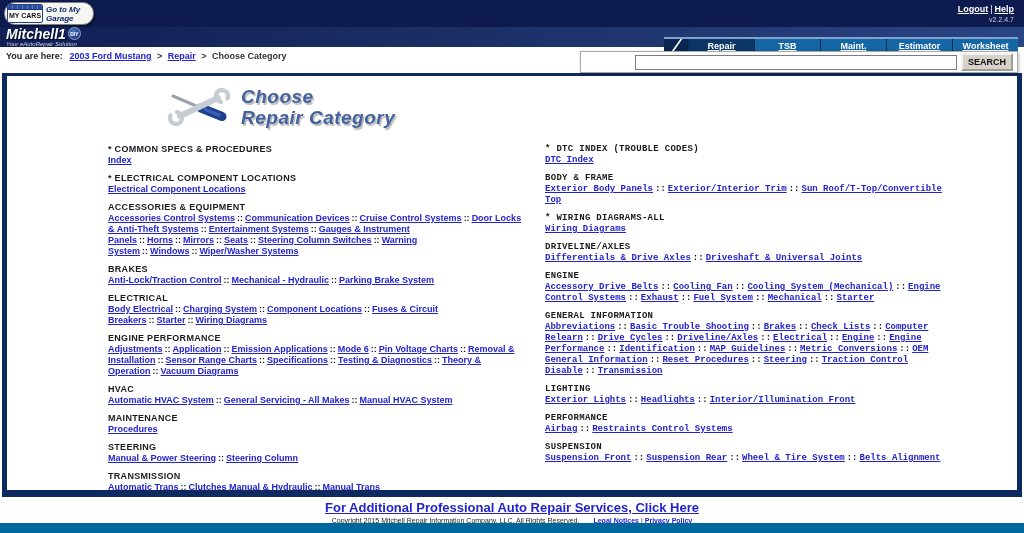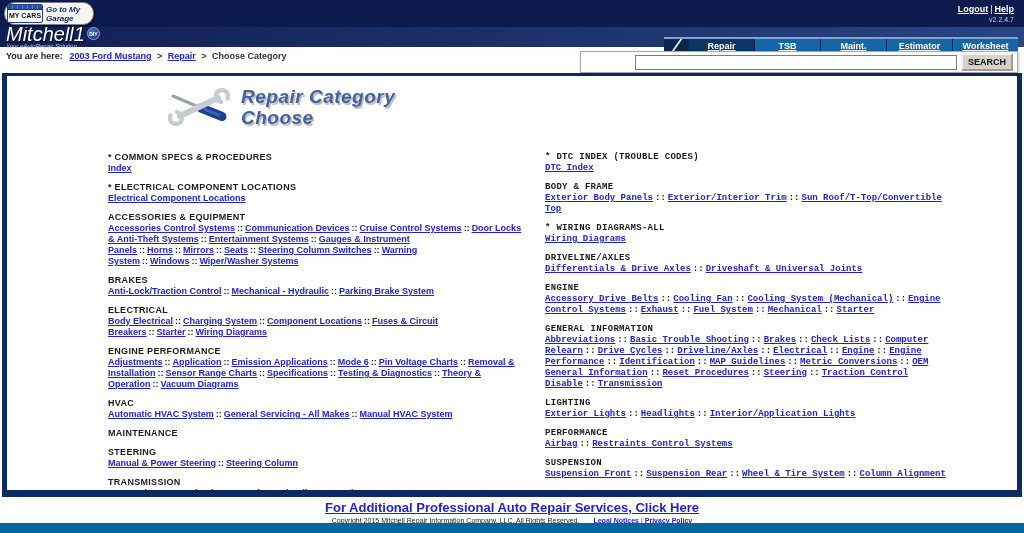--- a/index.html
+++ b/index.html
@@ -15,21 +15,21 @@
   .plate-text { font-size:7px; font-weight:bold; color:#111; text-align:center; line-height:12px; }
   .garage-label { width:44px; font-size:8px; font-weight:bold; font-style:italic; color:#0F2A6B; line-height:9px; }
   .logout-area { position:absolute; right:10px; top:4px; text-align:right; font-size:9px; color:#fff; line-height:10px; }
   .logout-area a { color:#fff; font-weight:bold; text-decoration:underline; cursor:pointer; }
   .hdr-divider { color:#fff; margin:0 2px; }
   .version { font-size:7px; color:#c7cfe4; margin-top:1px; }
 
   
   .logo-bar { height:20px; background:linear-gradient(90deg,#111F55 0%,#1B2F66 45%,#2A4583 100%); position:relative; z-index:2; }
   .logo { position:absolute; left:6px; top:0px; line-height:14px; white-space:nowrap; }
-  .brand { color:#fff; font-weight:normal; font-style:italic; font-size:20px; text-shadow:1px 1px 1px #00082a; }
+  .brand { color:#fff; font-weight:bold; font-style:italic; font-size:14px; text-shadow:1px 1px 1px #00082a; }
   .badge { display:inline-block; width:13px; height:13px; border-radius:50%; background:radial-gradient(circle at 35% 30%, #4a6fc0, #142e6c); border:1px solid #8fa3d0; color:#fff; font-size:5px; font-weight:bold; text-align:center; line-height:12px; vertical-align:top; margin-left:2px; }
   .tagline { font-size:6px; font-style:italic; color:#c6cfe6; line-height:6px; }
 
   
   .tab-strip { position:absolute; top:37px; right:6px; height:16px; z-index:4; display:flex; border-top:2px solid #7FA3CE; background:#0A2550; }
   .slash { width:24px; background:#0A2550; position:relative; overflow:hidden; }
   .slash::after { content:""; position:absolute; left:10px; top:-2px; width:2px; height:22px; background:#fff; transform:skewX(-35deg); }
   .tabs { display:flex; }
   .tab { width:66px; background:#1566A4; border-left:1px solid #0A2A55; text-align:center; font-size:9px; font-weight:bold; color:#fff; line-height:14px; text-decoration:underline; cursor:pointer; }
   .tab.active { background:#0C3765; }
@@ -49,21 +49,21 @@
   
   .main-box { position:absolute; top:73px; left:2px; right:2px; bottom:36px; border:5px solid #0E2B61; border-top-width:3px; border-bottom-width:7px; background:#fff; overflow:hidden; }
   .title-row { display:flex; margin:10px 0 0 160px; align-items:flex-start; height:46px; }
   .tools-icon { width:64px; height:42px; flex:0 0 auto; }
   .title-text { margin-left:10px; font-size:19px; font-weight:bold; font-style:italic; color:#44639E; line-height:21px; letter-spacing:.5px; text-shadow:1.5px 1.5px 1px #b9b9b9; }
 
   .columns { display:flex; margin:12px 0 0 101px; }
   .col { width:416px; }
   .col + .col { margin-left:21px;font-family:Liberation Mono, monospace; }
   .section { margin-bottom:7px; }
-  .sec-heading { font-size:9px; font-weight:bold; color:#1a1a1a; line-height:11px; letter-spacing:.3px;margin-top:8px; }
+  .sec-heading { font-size:9px; font-weight:bold; color:#1a1a1a; line-height:11px; letter-spacing:.3px; }
   .sec-links { font-size:9px; font-weight:bold; line-height:11px; }
   .cat-link { color:#2323CC; text-decoration:underline; cursor:pointer; }
   .sep { color:#1a1a1a; margin:0 2px; }
 
   
   .footer { position:absolute; left:0; right:0; bottom:10px; height:26px; background:#fff; text-align:center; padding-top:1px; }
   .promo { font-size:13px; font-weight:bold; color:#2323CC; text-decoration:underline; cursor:pointer; line-height:9px; }
   .copy-line { font-size:7px; color:#222; line-height:9px; }
   .copy-line a { color:#2323CC; font-weight:bold; text-decoration:underline; cursor:pointer; }
   .pipe { margin:0 2px; color:#222; }
@@ -130,22 +130,22 @@
         <g stroke-linecap="round" fill="none">
           <line x1="6" y1="10" x2="34" y2="22" stroke="#9aa2ab" stroke-width="3"></line>
           <line x1="34" y1="22" x2="55" y2="30.5" stroke="#1E3F8F" stroke-width="9"></line>
           <line x1="38" y1="23.5" x2="52" y2="29" stroke="#3A60B8" stroke-width="3"></line>
           <line x1="13" y1="30" x2="51" y2="12" stroke="#c6ccd2" stroke-width="6"></line>
           <circle cx="55" cy="10" r="6" stroke="#c6ccd2" stroke-width="4.5" stroke-dasharray="29 9" transform="rotate(100 55 10)"></circle>
           <circle cx="9" cy="32" r="6" stroke="#c6ccd2" stroke-width="4.5" stroke-dasharray="29 9" transform="rotate(-80 9 32)"></circle>
         </g>
       </svg>
       <div class="title-text">
+        <div>Choose</div>
         <div>Repair Category</div>
-        <div>Choose</div>
       </div>
     </div>
     <div class="columns">
       <div class="col">
           <div class="section">
             <div class="sec-heading">* COMMON SPECS &amp; PROCEDURES</div>
             <div class="sec-links"><a class="cat-link">Index</a></div>
           </div>
           <div class="section">
             <div class="sec-heading">* ELECTRICAL COMPONENT LOCATIONS</div>
@@ -166,20 +166,21 @@
           <div class="section">
             <div class="sec-heading">ENGINE PERFORMANCE</div>
             <div class="sec-links"><a class="cat-link">Adjustments</a><span class="sep">::</span><a class="cat-link">Application</a><span class="sep">::</span><a class="cat-link">Emission Applications</a><span class="sep">::</span><a class="cat-link">Mode 6</a><span class="sep">::</span><a class="cat-link">Pin Voltage Charts</a><span class="sep">::</span><a class="cat-link">Removal &amp; Installation</a><span class="sep">::</span><a class="cat-link">Sensor Range Charts</a><span class="sep">::</span><a class="cat-link">Specifications</a><span class="sep">::</span><a class="cat-link">Testing &amp; Diagnostics</a><span class="sep">::</span><a class="cat-link">Theory &amp; Operation</a><span class="sep">::</span><a class="cat-link">Vacuum Diagrams</a></div>
           </div>
           <div class="section">
             <div class="sec-heading">HVAC</div>
             <div class="sec-links"><a class="cat-link">Automatic HVAC System</a><span class="sep">::</span><a class="cat-link">General Servicing - All Makes</a><span class="sep">::</span><a class="cat-link">Manual HVAC System</a></div>
           </div>
           <div class="section">
             <div class="sec-heading">MAINTENANCE</div>
+            <div class="sec-links"><a class="cat-link">Procedures</a></div>
           </div>
           <div class="section">
             <div class="sec-heading">STEERING</div>
             <div class="sec-links"><a class="cat-link">Manual &amp; Power Steering</a><span class="sep">::</span><a class="cat-link">Steering Column</a></div>
           </div>
           <div class="section">
             <div class="sec-heading">TRANSMISSION</div>
             <div class="sec-links"><a class="cat-link">Automatic Trans</a><span class="sep">::</span><a class="cat-link">Clutches Manual &amp; Hydraulic</a><span class="sep">::</span><a class="cat-link">Manual Trans</a></div>
           </div>
         </div>
@@ -203,29 +204,29 @@
           <div class="section">
             <div class="sec-heading">ENGINE</div>
             <div class="sec-links"><a class="cat-link">Accessory Drive Belts</a><span class="sep">::</span><a class="cat-link">Cooling Fan</a><span class="sep">::</span><a class="cat-link">Cooling System (Mechanical)</a><span class="sep">::</span><a class="cat-link">Engine Control Systems</a><span class="sep">::</span><a class="cat-link">Exhaust</a><span class="sep">::</span><a class="cat-link">Fuel System</a><span class="sep">::</span><a class="cat-link">Mechanical</a><span class="sep">::</span><a class="cat-link">Starter</a></div>
           </div>
           <div class="section">
             <div class="sec-heading">GENERAL INFORMATION</div>
             <div class="sec-links"><a class="cat-link">Abbreviations</a><span class="sep">::</span><a class="cat-link">Basic Trouble Shooting</a><span class="sep">::</span><a class="cat-link">Brakes</a><span class="sep">::</span><a class="cat-link">Check Lists</a><span class="sep">::</span><a class="cat-link">Computer Relearn</a><span class="sep">::</span><a class="cat-link">Drive Cycles</a><span class="sep">::</span><a class="cat-link">Driveline/Axles</a><span class="sep">::</span><a class="cat-link">Electrical</a><span class="sep">::</span><a class="cat-link">Engine</a><span class="sep">::</span><a class="cat-link">Engine Performance</a><span class="sep">::</span><a class="cat-link">Identification</a><span class="sep">::</span><a class="cat-link">MAP Guidelines</a><span class="sep">::</span><a class="cat-link">Metric Conversions</a><span class="sep">::</span><a class="cat-link">OEM General Information</a><span class="sep">::</span><a class="cat-link">Reset Procedures</a><span class="sep">::</span><a class="cat-link">Steering</a><span class="sep">::</span><a class="cat-link">Traction Control Disable</a><span class="sep">::</span><a class="cat-link">Transmission</a></div>
           </div>
           <div class="section">
             <div class="sec-heading">LIGHTING</div>
-            <div class="sec-links"><a class="cat-link">Exterior Lights</a><span class="sep">::</span><a class="cat-link">Headlights</a><span class="sep">::</span><a class="cat-link">Interior/Application Lights</a></div>
+            <div class="sec-links"><a class="cat-link">Exterior Lights</a><span class="sep">::</span><a class="cat-link">Headlights</a><span class="sep">::</span><a class="cat-link">Interior/Illumination Front</a></div>
           </div>
           <div class="section">
             <div class="sec-heading">PERFORMANCE</div>
             <div class="sec-links"><a class="cat-link">Airbag</a><span class="sep">::</span><a class="cat-link">Restraints Control Systems</a></div>
           </div>
           <div class="section">
             <div class="sec-heading">SUSPENSION</div>
-            <div class="sec-links"><a class="cat-link">Suspension Front</a><span class="sep">::</span><a class="cat-link">Suspension Rear</a><span class="sep">::</span><a class="cat-link">Wheel &amp; Tire System</a><span class="sep">::</span><a class="cat-link">Column Alignment</a></div>
+            <div class="sec-links"><a class="cat-link">Suspension Front</a><span class="sep">::</span><a class="cat-link">Suspension Rear</a><span class="sep">::</span><a class="cat-link">Wheel &amp; Tire System</a><span class="sep">::</span><a class="cat-link">Belts Alignment</a></div>
           </div>
         </div>
     </div>
   </div>
 
   <div class="footer">
     <div><a class="promo">For Additional Professional Auto Repair Services, Click Here</a></div>
     <div class="copy-line">
       <span>Copyright 2015 Mitchell Repair Information Company, LLC.  All Rights Reserved.</span><span class="copy-gap"></span><a>Legal Notices</a><span class="pipe">|</span><a>Privacy Policy</a>
     </div>

